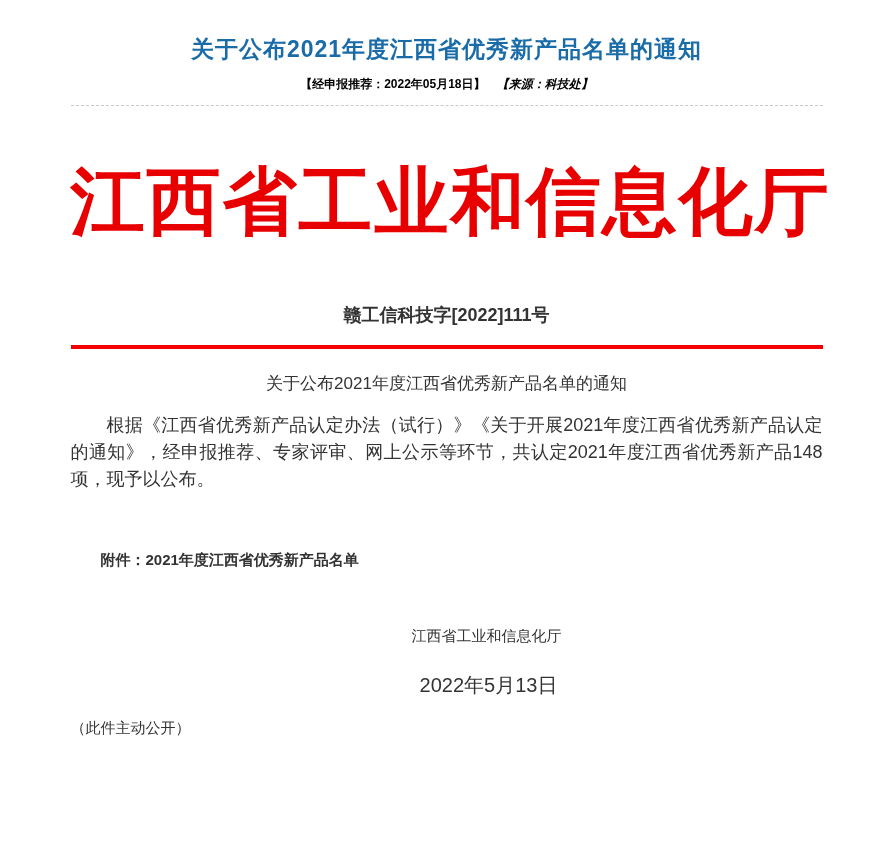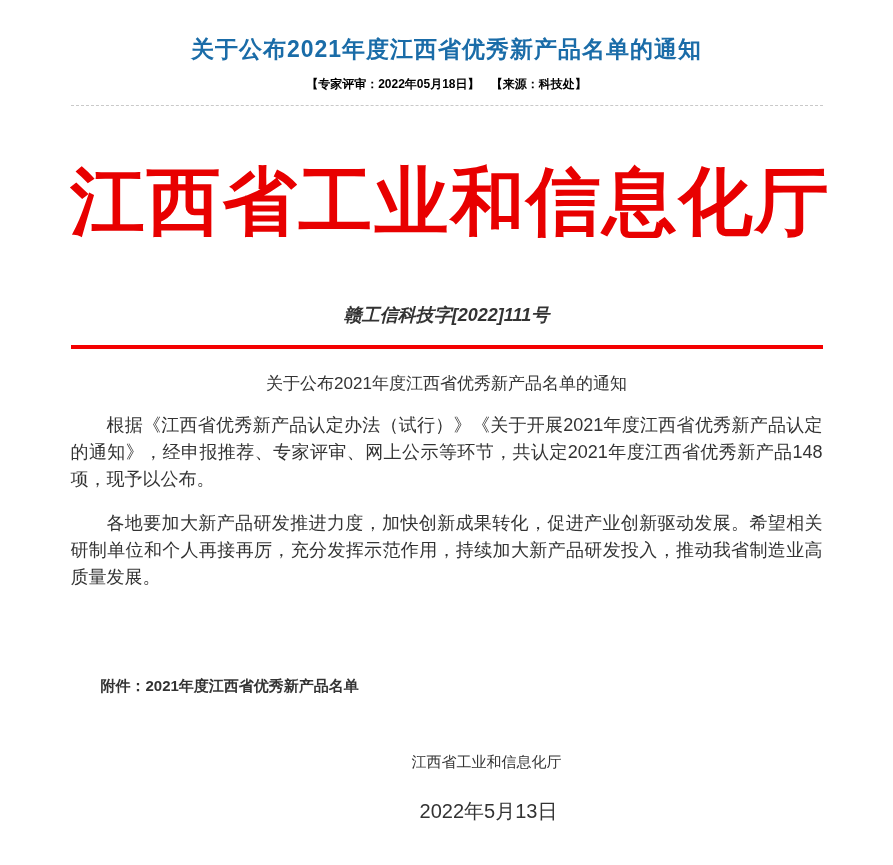--- a/index.html
+++ b/index.html
@@ -25,21 +25,21 @@
     line-height: 1.2;
   }
   .meta-line {
     margin-top: 12px;
     text-align: center;
     font-size: 12px;
     font-weight: bold;
     color: #000000;
   }
   .meta-line span { display: inline-block; }
-  .meta-line span + span { margin-left: 8px; }
+  .meta-line span + span { margin-left: 8px; font-style: italic; }
   .dashed-divider {
     border: none;
     border-top: 1px dashed #c9c9c9;
     margin-top: 12px;
   }
   .letterhead {
     margin-top: 56px;
     text-align: center;
     color: #e80000;
     font-family: "Liberation Serif", serif;
@@ -48,21 +48,20 @@
     line-height: 1.1;
     letter-spacing: 2px;
     white-space: nowrap;
   }
   .doc-number {
     margin-top: 60px;
     text-align: center;
     font-size: 18px;
     font-weight: bold;
     color: #333333;
-    font-style: italic;
   }
   .red-divider {
     height: 4px;
     background: #f40000;
     margin-top: 18px;
     border: none;
   }
   .doc-subtitle {
     margin-top: 23px;
     text-align: center;
@@ -76,21 +75,21 @@
     line-height: 27px;
   }
   .body-para {
     margin-top: 17px;
     font-size: 18px;
     line-height: 27px;
     text-indent: 2em;
     text-align: justify;
   }
   .attachment-line {
-    margin-top: 84px;
+    margin-top: 56px;
     font-size: 15px;
     font-weight: bold;
     text-indent: 2em;
     line-height: 22px;
   }
   .signer-line {
     margin-top: 56px;
     text-align: center;
     font-size: 15px;
     transform: translateX(40px);
@@ -107,39 +106,39 @@
   }
 </style>
 </head>
 <body>
 
 <div class="page-inner">
 
   <h1 class="article-title">关于公布2021年度江西省优秀新产品名单的通知</h1>
 
   <div class="meta-line">
-    <span>【专家评审：2022年05月18日】</span>
+    <span>【经申报推荐：2022年05月18日】</span>
     <span>【来源：科技处】</span>
   </div>
 
   <hr class="dashed-divider">
 
   <div class="letterhead">江西省工业和信息化厅</div>
 
   <div class="doc-number">赣工信科技字[2022]111号</div>
 
   <hr class="red-divider">
 
   <div class="doc-subtitle">关于公布2021年度江西省优秀新产品名单的通知</div>
 
 
   <p class="body-para">根据《江西省优秀新产品认定办法（试行）》《关于开展2021年度江西省优秀新产品认定的通知》，经申报推荐、专家评审、网上公示等环节，共认定2021年度江西省优秀新产品148项，现予以公布。</p>
 
-  <p class="body-para">各地要加大新产品研发推进力度，加快创新成果转化，促进产业创新驱动发展。希望相关研制单位和个人再接再厉，充分发挥示范作用，持续加大新产品研发投入，推动我省制造业高质量发展。</p>
 
   <p class="attachment-line">附件：2021年度江西省优秀新产品名单</p>
 
   <p class="signer-line">江西省工业和信息化厅</p>
 
   <p class="date-line">2022年5月13日</p>
 
+  <p class="note-line">（此件主动公开）</p>
 
 </div>
 
 </body></html>

